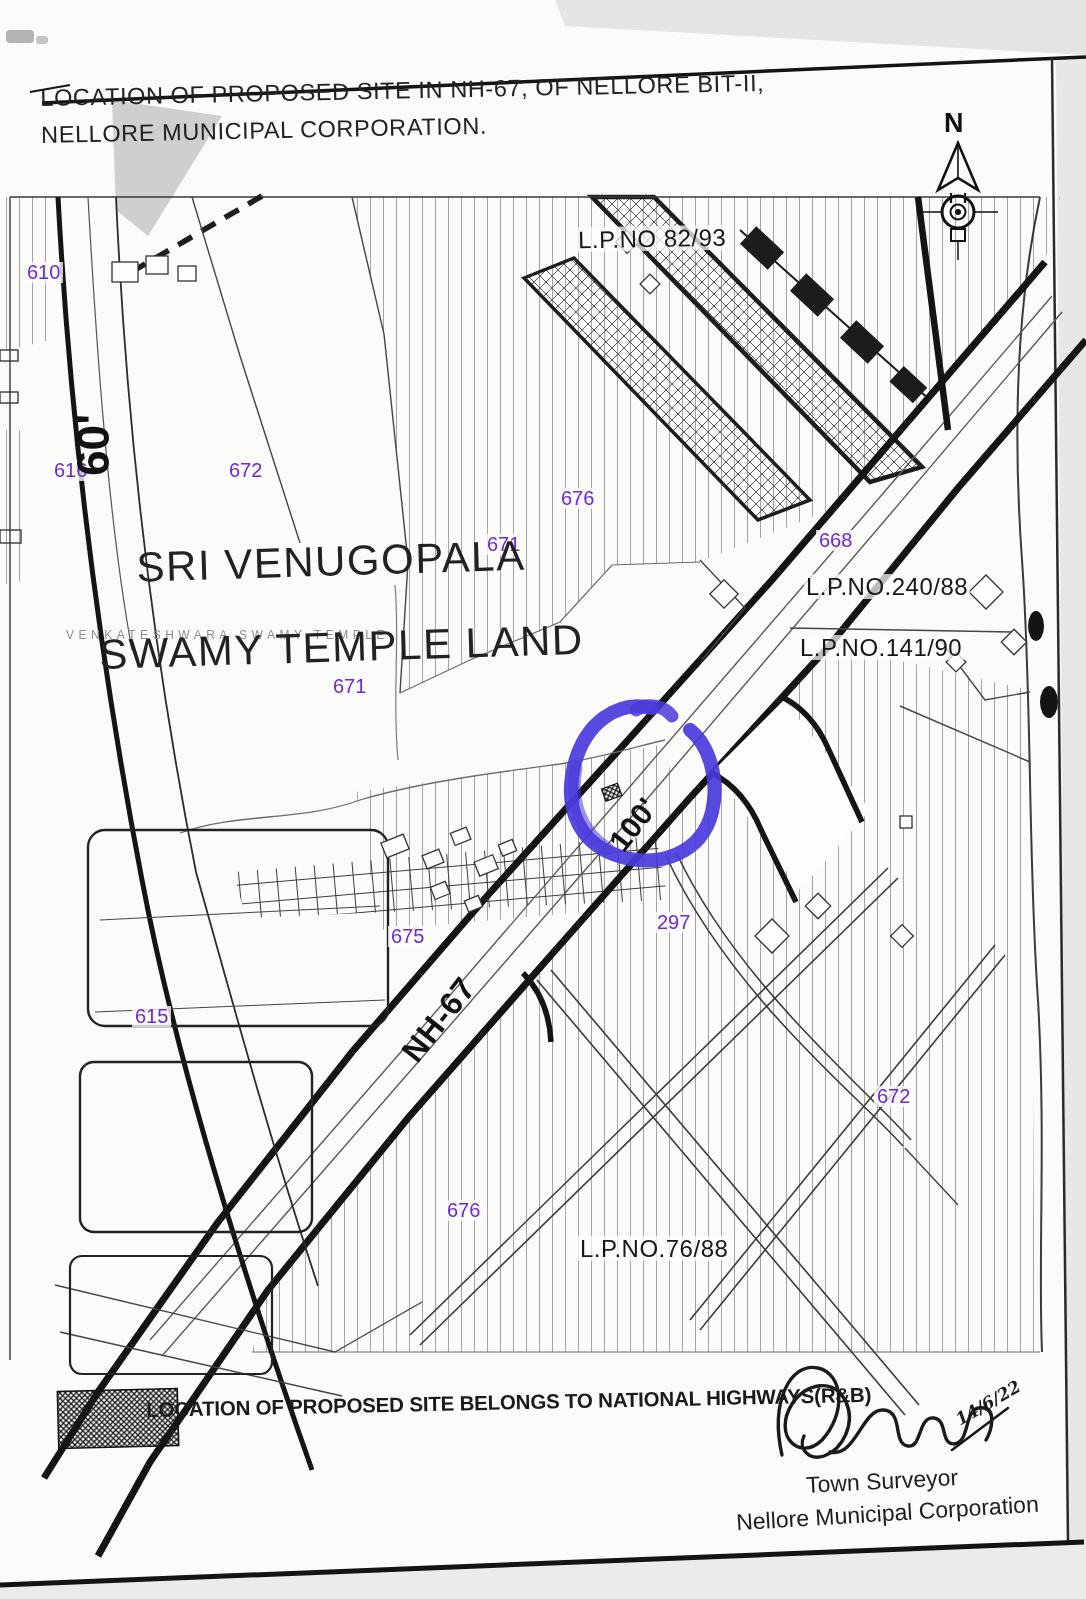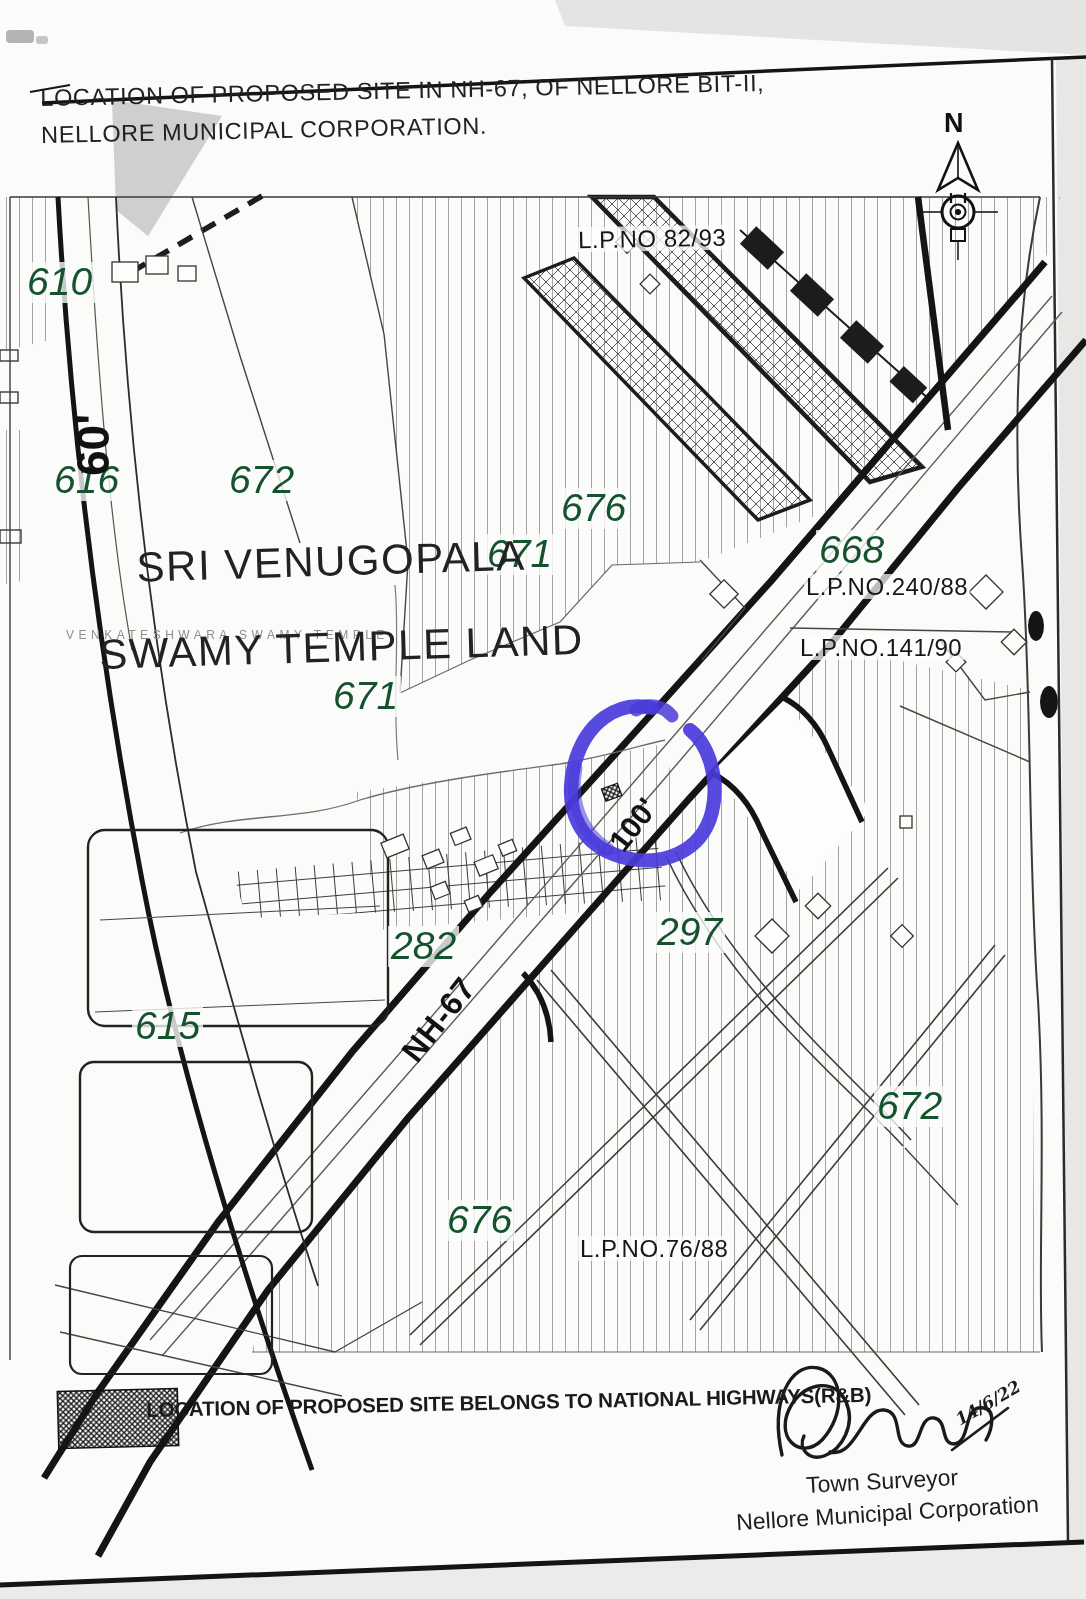--- a/index.html
+++ b/index.html
@@ -2,22 +2,22 @@
 <html><head>
 <meta charset="utf-8">
 <style>
   html,body{margin:0;padding:0;background:#9a9a98;}
   .page{position:relative;width:1086px;height:1599px;margin:0 auto;background:#fbfbf9;
         overflow:hidden;font-family:"Liberation Sans",sans-serif;color:#1c1c1c;}
   .abs{position:absolute;}
   svg.mapcanvas{position:absolute;left:0;top:0;}
   .title-block{left:40px;top:80px;font-size:23.5px;line-height:37px;letter-spacing:.6px;
                color:#222;transform:rotate(-1.2deg);transform-origin:0 0;white-space:nowrap;}
-  .plot{font-size:39px;color:#14532d;background:rgba(253,253,252,.78);padding:0 3px;
-        line-height:1.05;white-space:nowrap;font-style:italic;}
+  .plot{font-size:20px;color:#6d28d9;background:rgba(253,253,252,.78);padding:0 3px;
+        line-height:1.05;white-space:nowrap;}
   .lp{font-size:24px;color:#161616;background:rgba(253,253,252,.72);padding:0 2px;
       letter-spacing:.5px;line-height:1.05;white-space:nowrap;}
   .roadlabel{font-weight:bold;color:#111;white-space:nowrap;line-height:1;}
   .temple{font-size:42px;letter-spacing:1.5px;color:#222;line-height:1;white-space:nowrap;}
   .underlay{font-size:12px;letter-spacing:4.5px;color:#8e8e8c;white-space:nowrap;}
   .legend-text{font-size:20.5px;font-weight:bold;letter-spacing:-.2px;color:#1a1a1a;
                transform:rotate(-1.2deg);transform-origin:0 0;white-space:nowrap;}
   .sig{font-size:23px;color:#1d1d1d;white-space:nowrap;}
   .north-n{font-size:27px;font-weight:bold;color:#111;}
   .date-scrawl{font-family:"DejaVu Serif",serif;font-style:italic;font-size:17px;
@@ -214,21 +214,21 @@
 
   <div class="abs north-n" style="left:944px;top:108px;">N</div>
 
   <div class="abs plot" style="left:24px;top:262px;">610</div>
   <div class="abs plot" style="left:16px;top:460px;margin-left:35px;">616</div>
   <div class="abs plot" style="left:226px;top:460px;">672</div>
   <div class="abs plot" style="left:558px;top:488px;">676</div>
   <div class="abs plot" style="left:484px;top:534px;">671</div>
   <div class="abs plot" style="left:816px;top:530px;text-align:right;">668</div>
   <div class="abs plot" style="left:330px;top:676px;">671</div>
-  <div class="abs plot" style="left:388px;top:926px;">282</div>
+  <div class="abs plot" style="left:388px;top:926px;">675</div>
   <div class="abs plot" style="left:132px;top:1006px;">615</div>
   <div class="abs plot" style="left:654px;top:912px;">297</div>
   <div class="abs plot" style="left:874px;top:1086px;">672</div>
   <div class="abs plot" style="left:444px;top:1200px;">676</div>
 
   <div class="abs lp" style="left:576px;top:226px;transform:rotate(-1deg);">L.P.NO 82/93</div>
   <div class="abs lp" style="left:804px;top:574px;">L.P.NO.240/88</div>
   <div class="abs lp" style="left:798px;top:635px;">L.P.NO.141/90</div>
   <div class="abs lp" style="left:578px;top:1236px;">L.P.NO.76/88</div>
 

